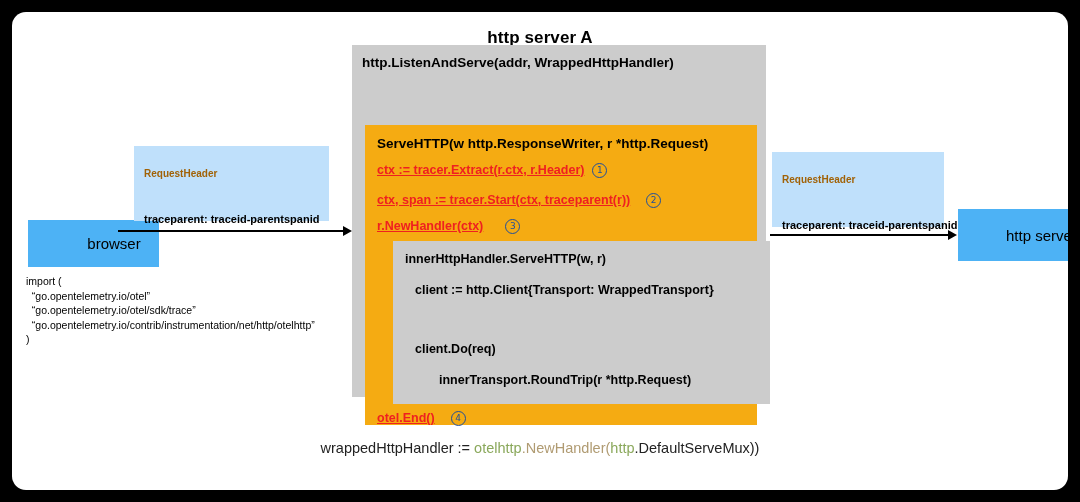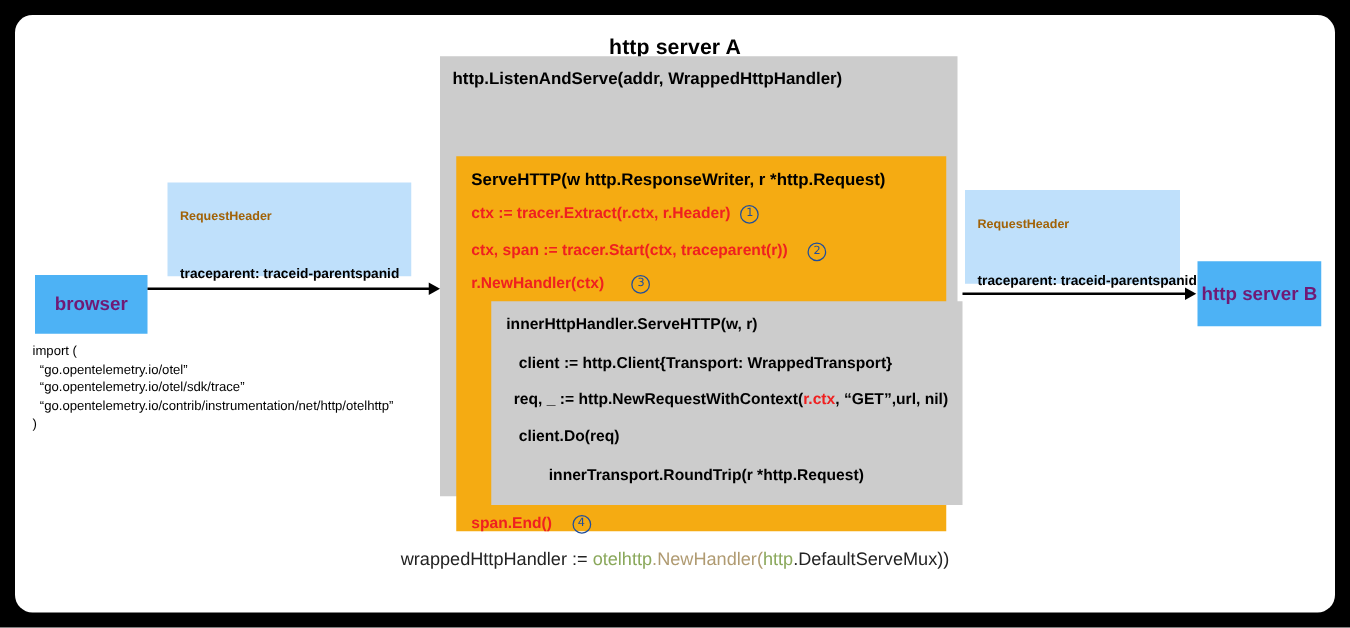--- a/index.html
+++ b/index.html
@@ -36,20 +36,21 @@
     margin-top:48px;
   }
   #orange-label{
     position:absolute;left:12px;top:11px;
     font-size:13.5px;font-weight:bold;color:#000;white-space:nowrap;
   }
 
   .code-red{
     position:absolute;font-size:12.5px;font-weight:bold;color:#ef2020;
     white-space:nowrap;
+    text-decoration:underline;
   }
   .circ{
     display:inline-block;width:13px;height:13px;line-height:12px;
     border:1.2px solid #1f4e9c;border-radius:50%;
     color:#1f4e9c;font-size:9px;font-weight:normal;text-align:center;
     vertical-align:1px;font-family:"DejaVu Sans",sans-serif;
   }
   .gap-s{display:inline-block;width:8px;}
   .gap-m{display:inline-block;width:16px;}
   .gap-l{display:inline-block;width:22px;}
@@ -62,21 +63,21 @@
   .code-blk{
     position:absolute;font-size:12.5px;font-weight:bold;color:#000;
     white-space:nowrap;
   }
   .red-inline{color:#ef2020;}
 
   
   .blue-box{
     position:absolute;background:#4db2f5;display:flex;
     align-items:center;justify-content:center;
-    color:#701a75;font-size:15px;font-weight:bold;
+    color:#000000;font-size:15px;font-weight:normal;padding-left:41px;
   }
   #browser-box{left:16px;top:208px;width:90px;height:47px;}
   #serverb-box{left:946px;top:197px;width:99px;height:52px;}
 
   
   .hdr-box{
     position:absolute;background:#bfe0fb;
   }
   .hdr-title{
     position:absolute;left:10px;top:9px;
@@ -138,31 +139,28 @@
 
       <div class="code-red" style="left:12px;top:94px;">
         <span>r.NewHandler(ctx)</span><span class="gap-l"></span><span class="circ">3</span>
       </div>
 
       <div id="gray-inner">
         <div class="code-blk" style="left:12px;top:11px;">innerHttpHandler.ServeHTTP(w, r)</div>
 
         <div class="code-blk" style="left:22px;top:42px;">client := http.Client{Transport: WrappedTransport}</div>
 
-        <div class="code-blk" style="left:18px;top:71px;">
-          <span>req, _ := http.NewRequestWithContext(</span><span class="red-inline">r.ctx</span><span>, “GET”,url, nil)</span>
-        </div>
 
         <div class="code-blk" style="left:22px;top:101px;">client.Do(req)</div>
 
         <div class="code-blk" style="left:46px;top:132px;">innerTransport.RoundTrip(r *http.Request)</div>
       </div>
 
       <div class="code-red" style="left:12px;top:286px;">
-        <span>span.End()</span><span class="gap-m"></span><span class="circ">4</span>
+        <span>otel.End()</span><span class="gap-m"></span><span class="circ">4</span>
       </div>
     </div>
   </div>
 
   <div id="browser-box" class="blue-box">
     <span>browser</span>
   </div>
 
   <div id="serverb-box" class="blue-box">
     <span>http server B</span>

